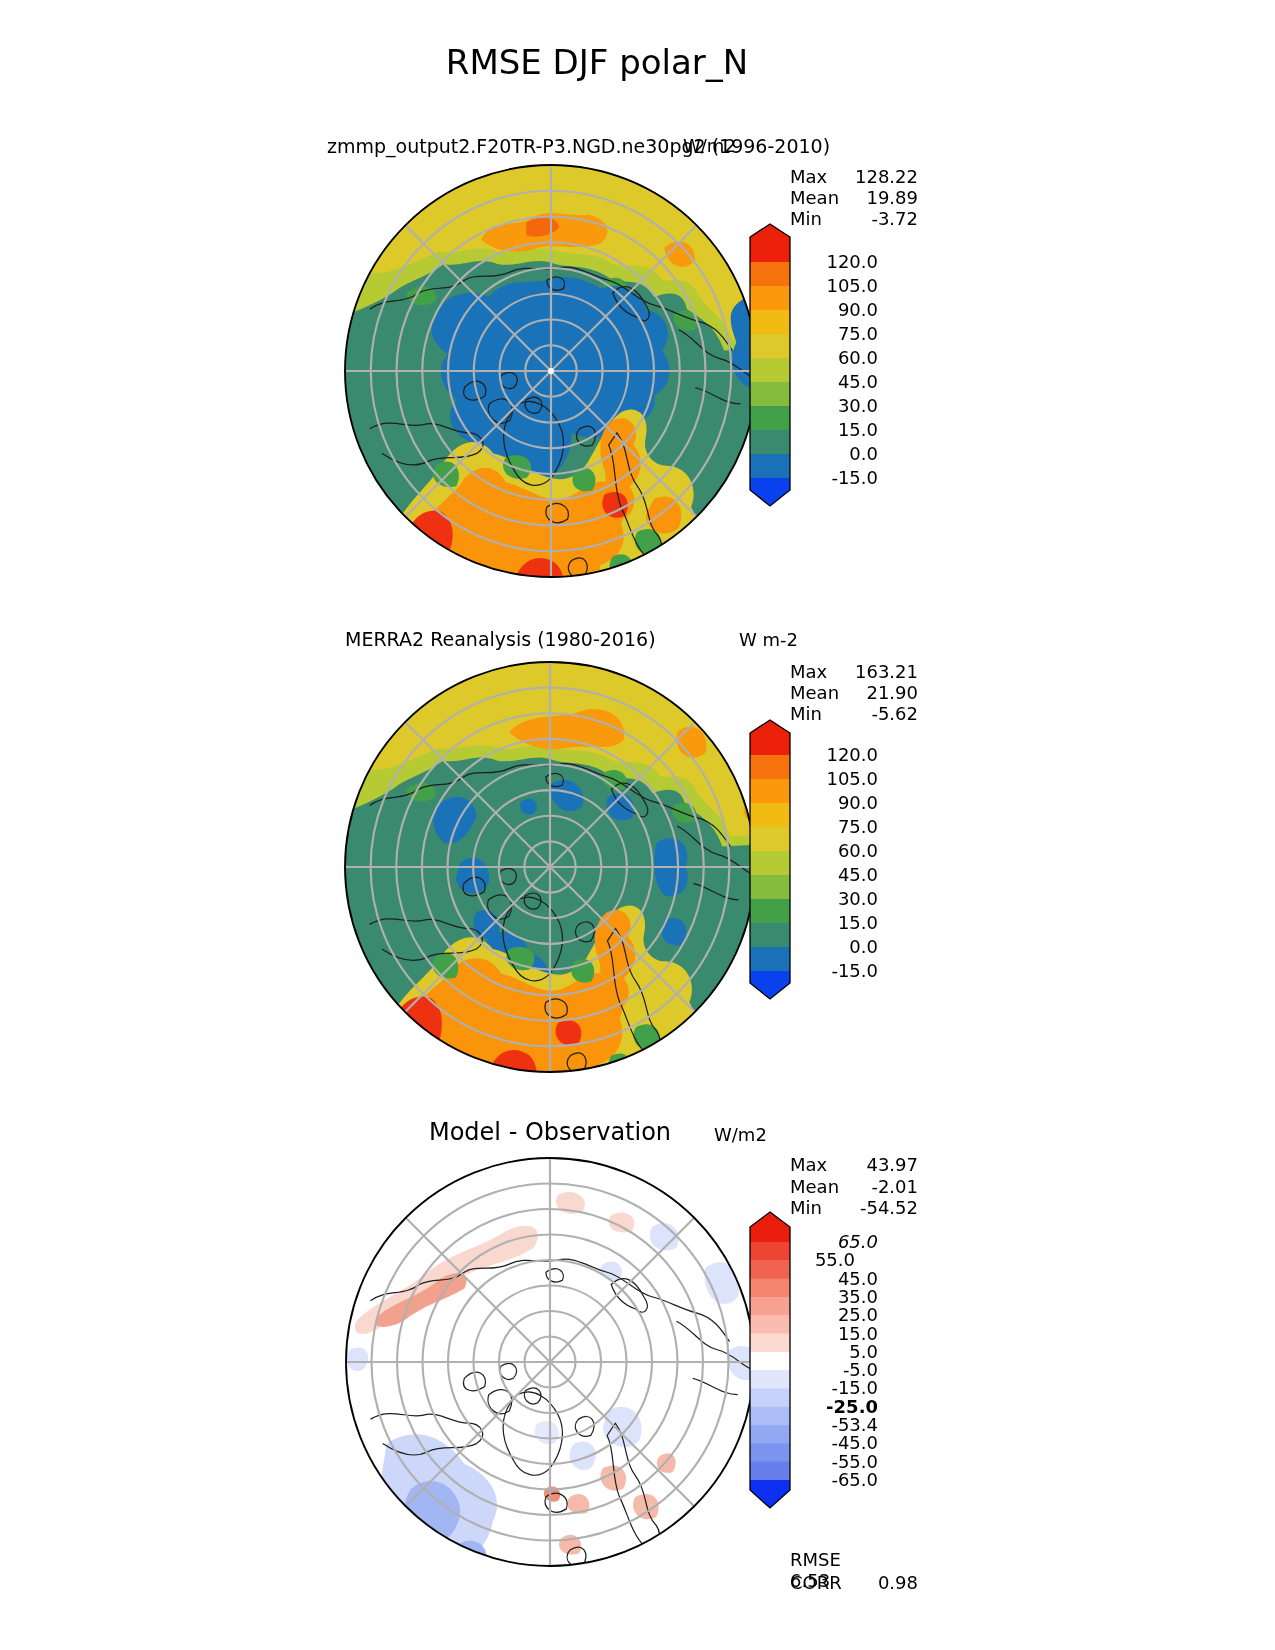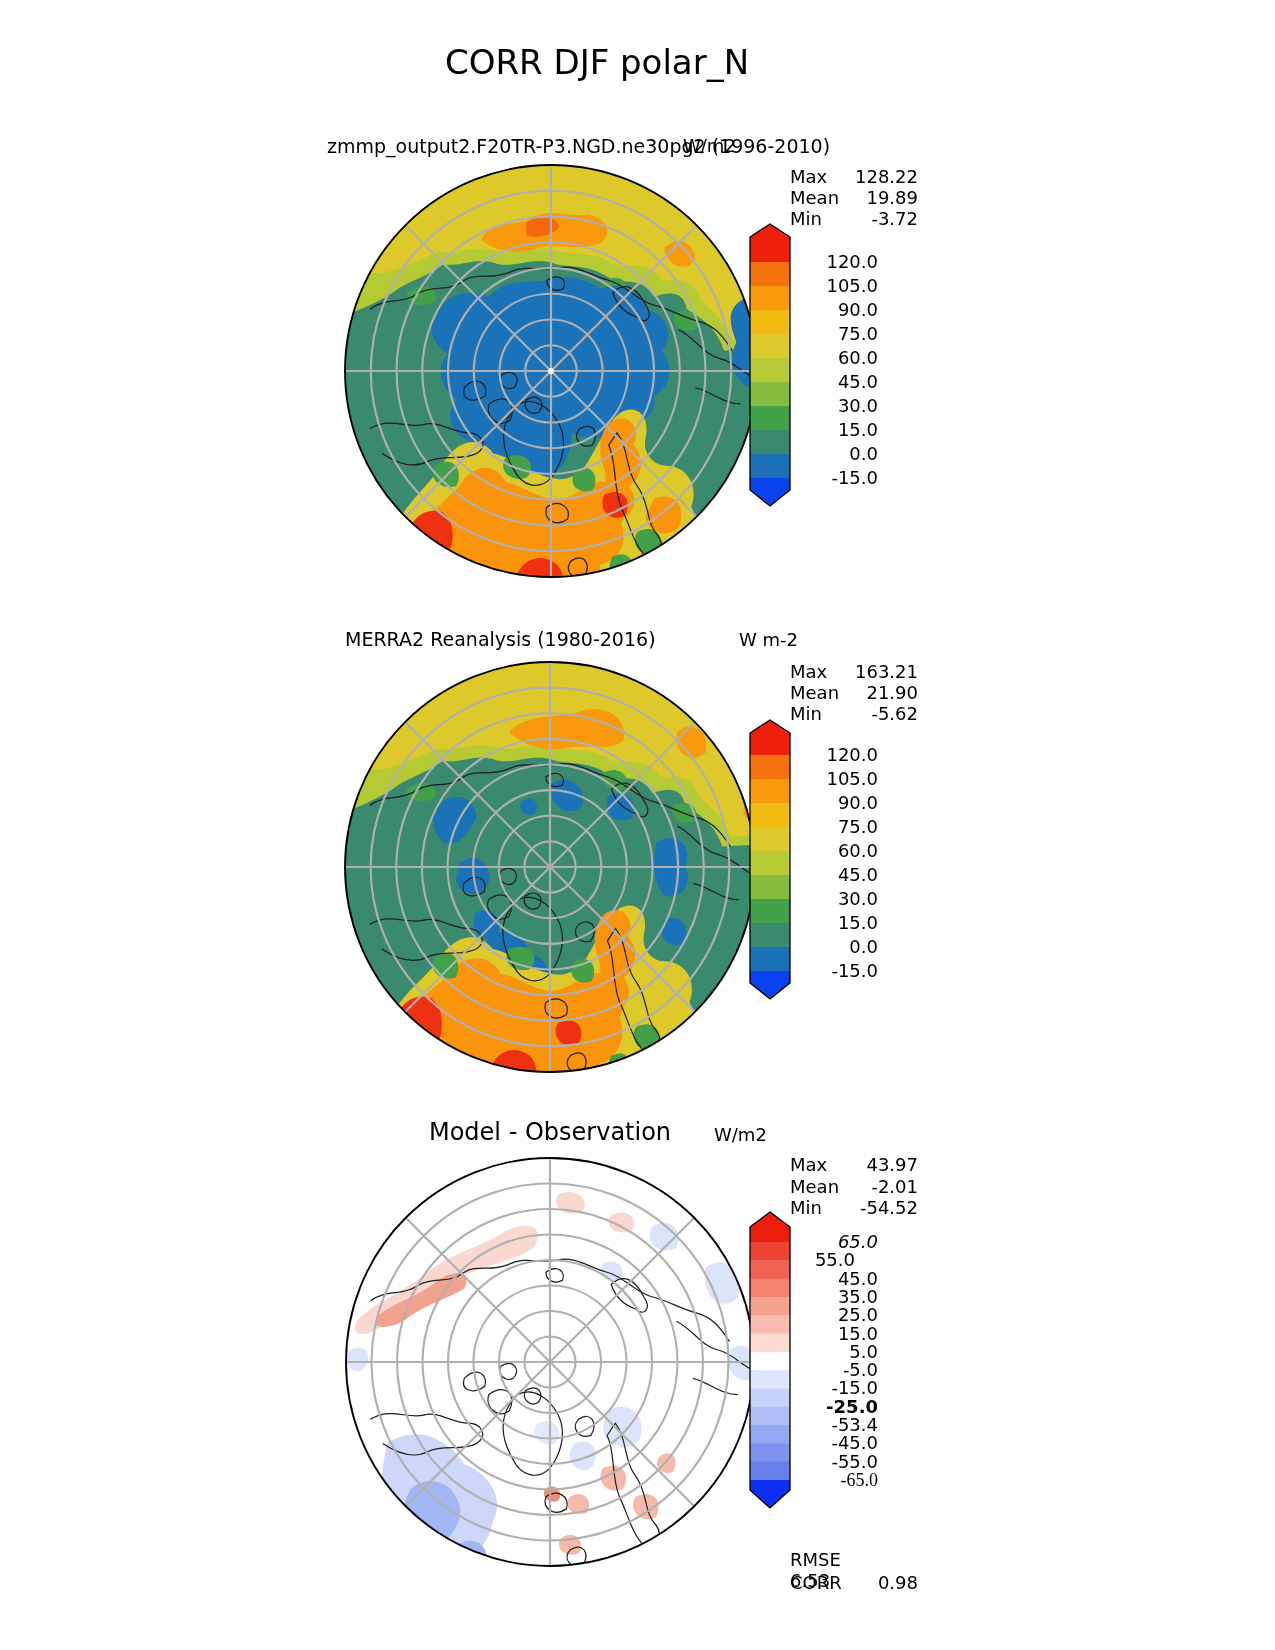--- a/index.html
+++ b/index.html
@@ -12,21 +12,21 @@
   .units{font-size:18px;white-space:nowrap;padding-left:16px;}
   .stat-row{position:absolute;left:790px;width:128px;display:flex;justify-content:space-between;
             font-size:18px;line-height:21px;white-space:nowrap;margin-top:20px;}
   .cb-label{position:absolute;width:83px;text-align:right;font-size:18px;line-height:22px;white-space:nowrap;}
   svg{display:block;}
 </style>
 </head>
 <body>
 
 <div class="page">
-  <div class="abs fig-title">CORR DJF polar_N</div>
+  <div class="abs fig-title">RMSE DJF polar_N</div>
 
   <section>
     <div class="abs panel-title" style="left:327px;top:135px;">zmmp_output2.F20TR-P3.NGD.ne30pg2 (1996-2010)</div>
     <div class="abs units" style="left:667px;top:135px;">W/m2</div>
     <div class="abs">
         <div class="stat-row" style="top: 146px;">
           <span>Max</span>
           <span>128.22</span>
         </div>
         <div class="stat-row" style="top: 167px;">
@@ -359,21 +359,21 @@
         <div class="cb-label" style="left: 795px; top: 1285.92px;">35.0</div>
         <div class="cb-label" style="left: 795px; top: 1304.23px;">25.0</div>
         <div class="cb-label" style="left: 795px; top: 1322.54px;">15.0</div>
         <div class="cb-label" style="left: 795px; top: 1340.85px;">5.0</div>
         <div class="cb-label" style="left: 795px; top: 1359.15px;">-5.0</div>
         <div class="cb-label" style="left: 795px; top: 1377.46px;">-15.0</div>
         <div class="cb-label" style="left: 795px; top: 1395.77px; font-weight: bold;">-25.0</div>
         <div class="cb-label" style="left: 795px; top: 1414.08px;">-53.4</div>
         <div class="cb-label" style="left: 795px; top: 1432.38px;">-45.0</div>
         <div class="cb-label" style="left: 795px; top: 1450.69px;">-55.0</div>
-        <div class="cb-label" style="left: 795px; top: 1469px; font-family: Liberation Serif, serif;">-65.0</div>
+        <div class="cb-label" style="left: 795px; top: 1469px;">-65.0</div>
       </div>
     <div class="abs">
         <div class="stat-row" style="top: 1529px; flex-direction: column;">
           <span>RMSE</span>
           <span>6.53</span>
         </div>
         <div class="stat-row" style="top: 1552px; gap: 20px;">
           <span>CORR</span>
           <span>0.98</span>
         </div>

